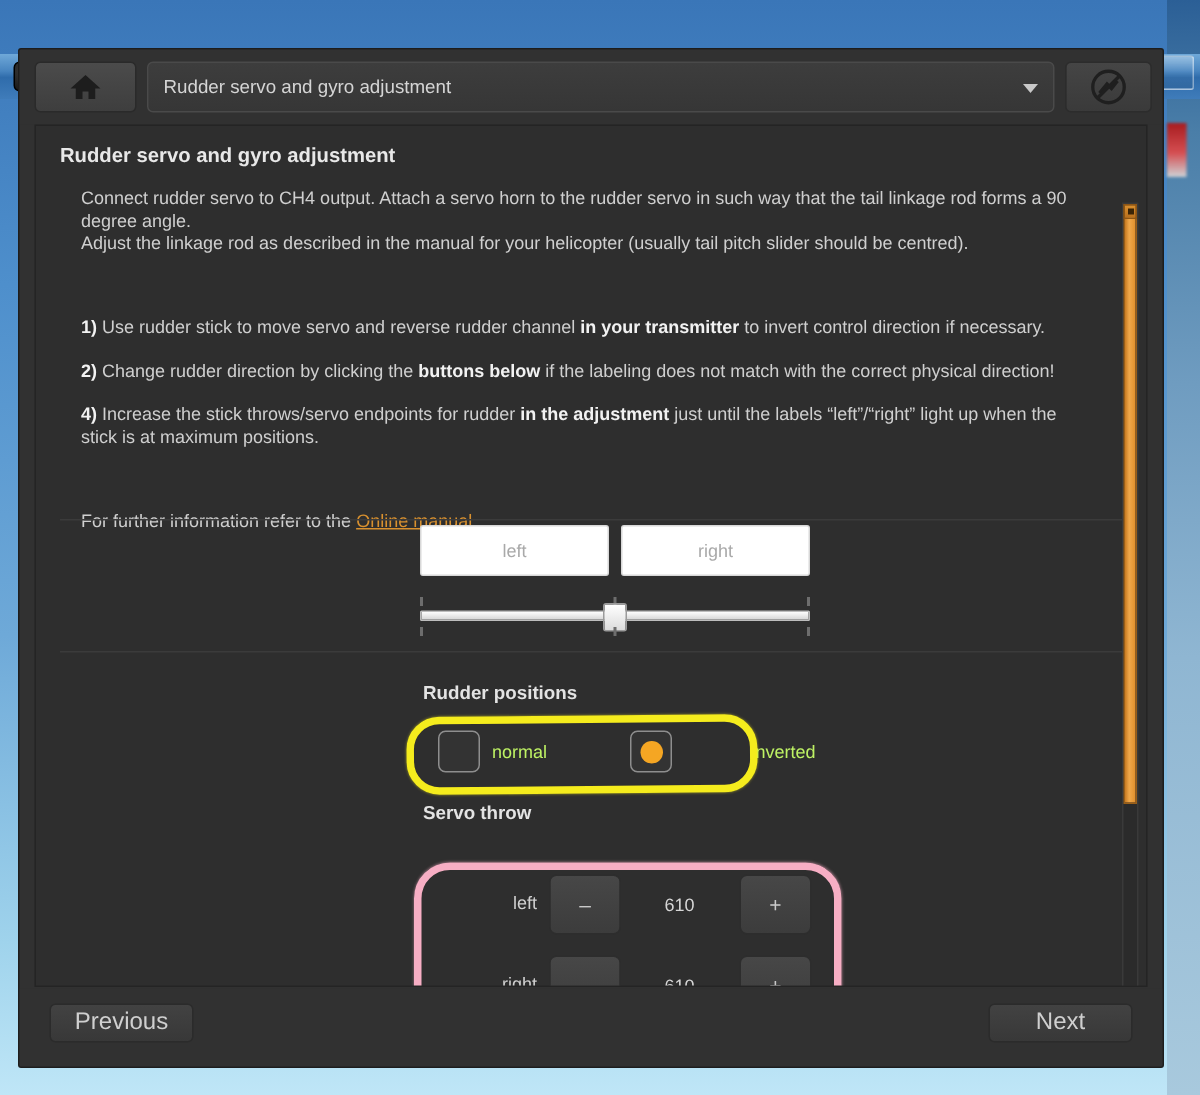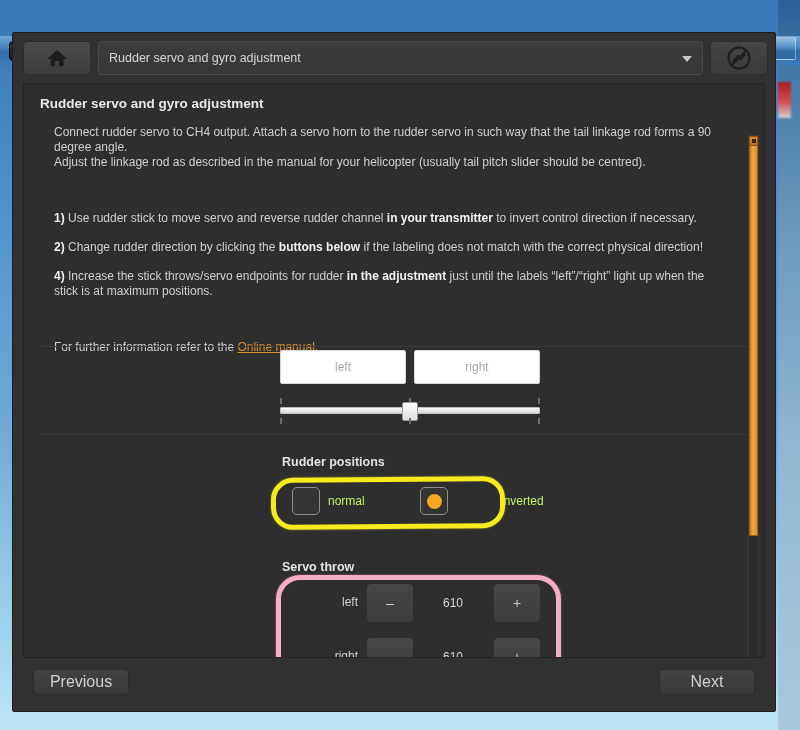--- a/index.html
+++ b/index.html
@@ -340,21 +340,21 @@
         <div class="cblabel" style="left:36px;">normal</div>
 
         <div class="cbox" style="left:128px; top:0px;">
           <div class="dot" style="background: rgb(245, 166, 35);"></div>
         </div>
         <div class="cblabel" style="left:164px;margin-left:45px;">inverted</div>
       </div>
 
       <div class="anno-yellow" style="border-color: rgb(245, 236, 29);"></div>
 
-      <div class="glabel" style="left:258px; top:476px;">Servo throw</div>
+      <div class="glabel" style="left:258px; top:451px;">Servo throw</div>
 
       <div class="adjrow" style="left:258px; top:499px; width:260px;">
         <div class="adjlabel" style="left:-2px; width:78px;">left</div>
         <div class="stepbtn" style="left:84px;">–</div>
         <div class="val" style="left:141px;">610</div>
         <div class="stepbtn" style="left:211px;">+</div>
       </div>
 
       <div class="adjrow" style="left:258px; top:553px; width:260px;">
         <div class="adjlabel" style="left:-2px; width:78px;">right</div>

